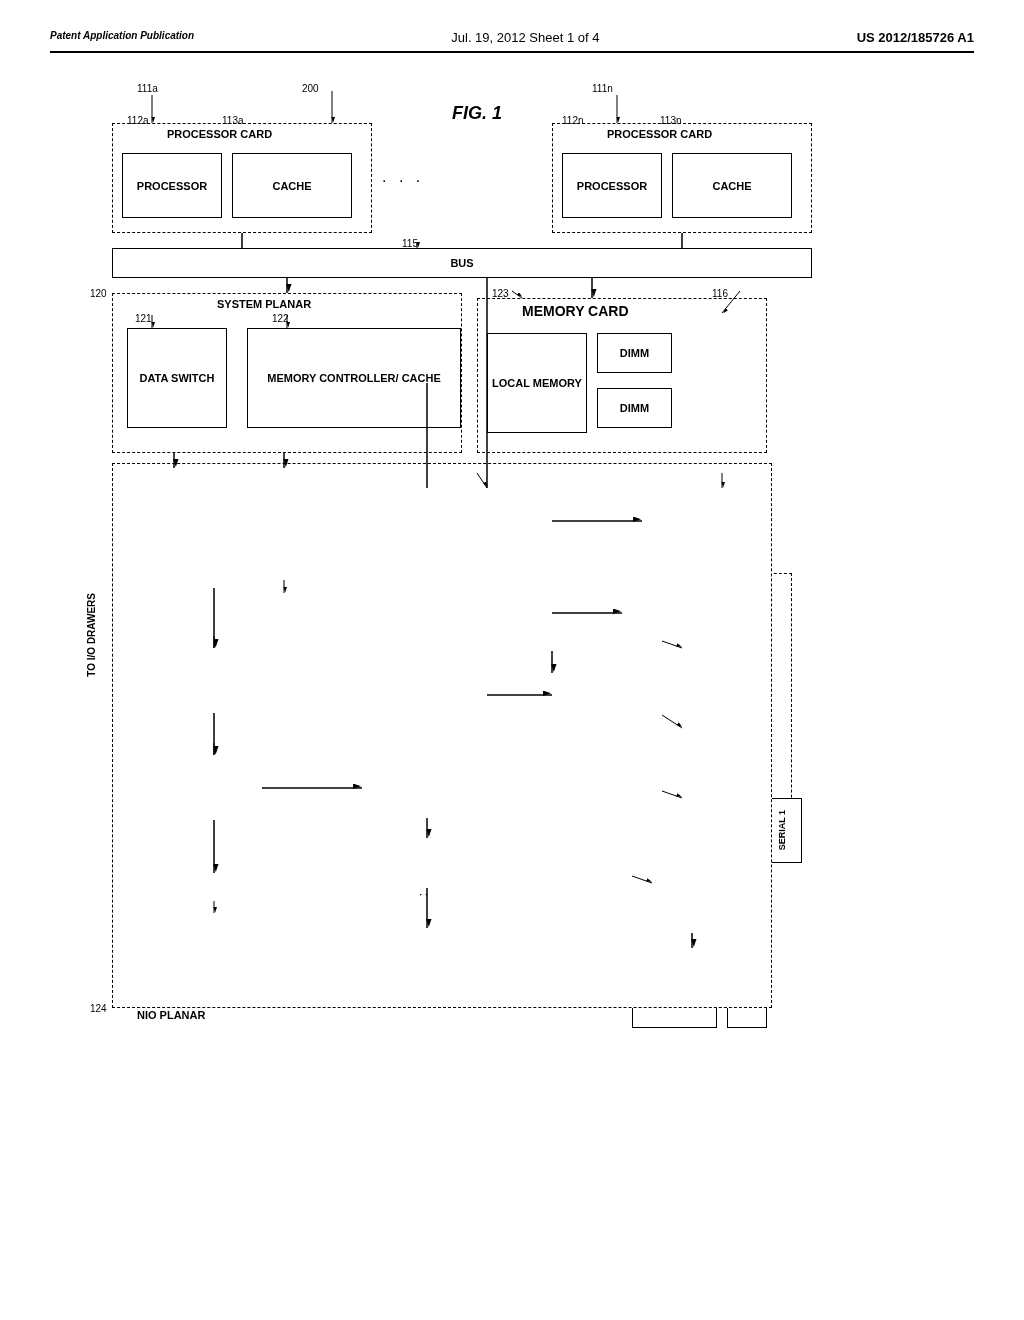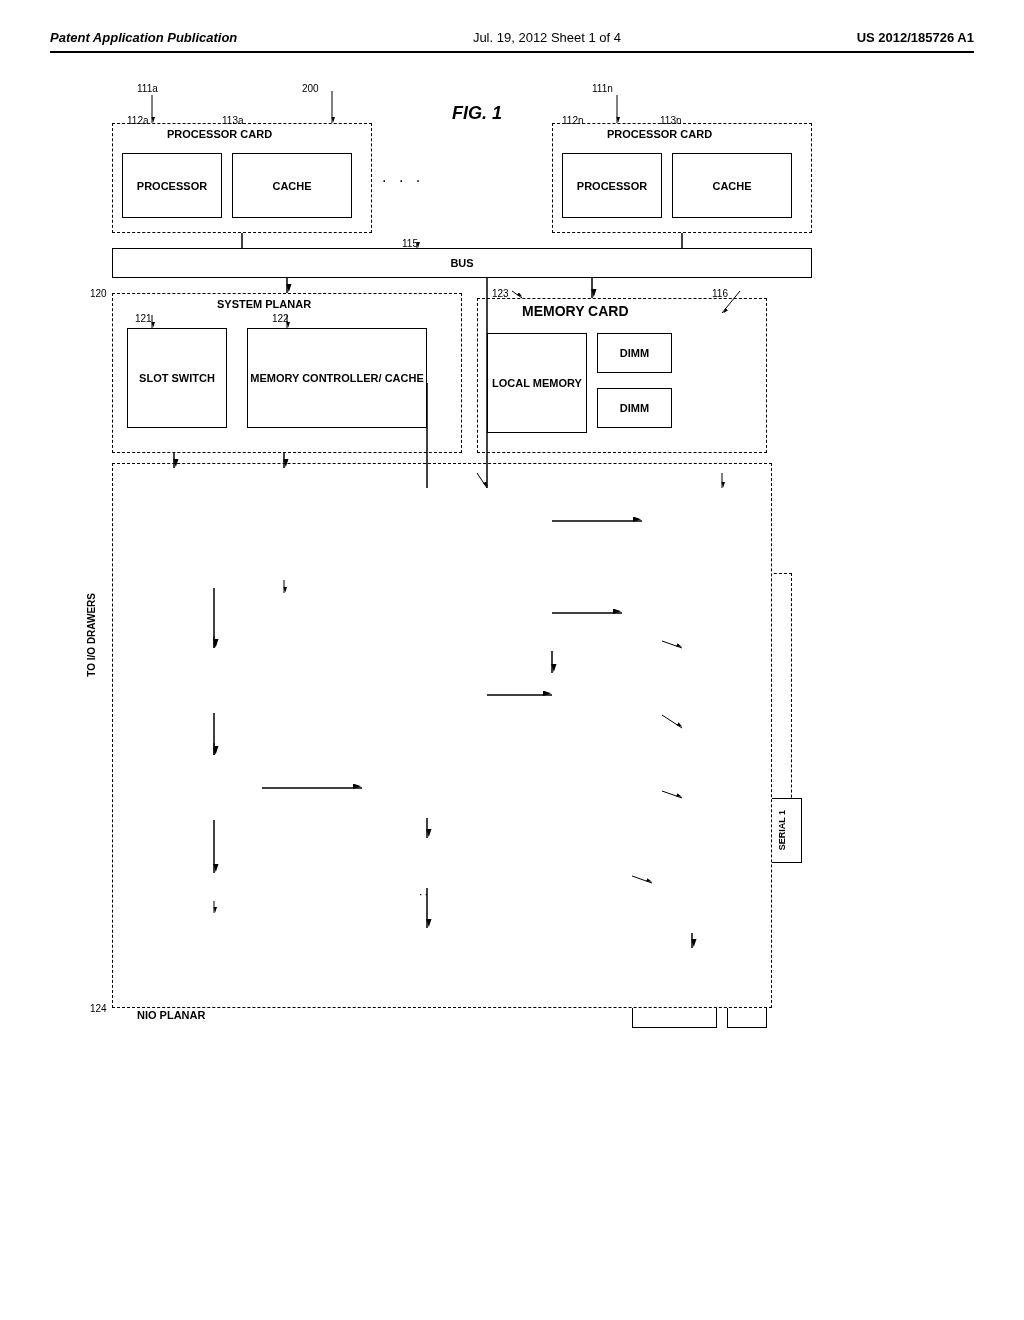--- a/index.html
+++ b/index.html
@@ -23,21 +23,21 @@
     
     .header {
       display: flex;
       justify-content: space-between;
       align-items: flex-start;
       border-bottom: 2px solid #000;
       padding-bottom: 6px;
       margin-bottom: 10px;
     }
     .header-left {
-      font-size: 13px;
+      font-size: 10px;
       font-style: italic;
       font-weight: bold;
     }
     .header-center {
       font-size: 13px;
       text-align: center;
     }
     .header-right {
       font-size: 13px;
       font-weight: bold;
@@ -153,24 +153,24 @@
     <div class="label" style="top:215px; left:28px;">120</div>
 
     <div class="box box-dashed" style="top:220px; left:50px; width:350px; height:160px;">
     </div>
     <div class="label" style="top:225px; left:155px; font-size:11px; font-weight:bold;">SYSTEM PLANAR</div>
 
     <div class="label" style="top:240px; left:73px;">121</div>
 
     <div class="label" style="top:240px; left:210px;">122</div>
 
-    <div class="box" style="top:255px; left:65px; width:100px; height:100px;">SLOT
+    <div class="box" style="top:255px; left:65px; width:100px; height:100px;">DATA
 SWITCH</div>
 
-    <div class="box" style="top:255px; left:185px; width:180px; height:100px;">MEMORY CONTROLLER/
+    <div class="box" style="top:255px; left:185px; width:214px; height:100px;">MEMORY CONTROLLER/
 CACHE</div>
 
     <div class="label" style="top:215px; left:430px;">123</div>
     <div class="label" style="top:215px; left:650px;">116</div>
 
     <div class="box box-dashed" style="top:225px; left:415px; width:290px; height:155px;">
     </div>
     <div class="label" style="top:230px; left:460px; font-size:14px; font-weight:bold;">MEMORY CARD</div>
 
     <div class="box" style="top:260px; left:425px; width:100px; height:100px;">LOCAL

